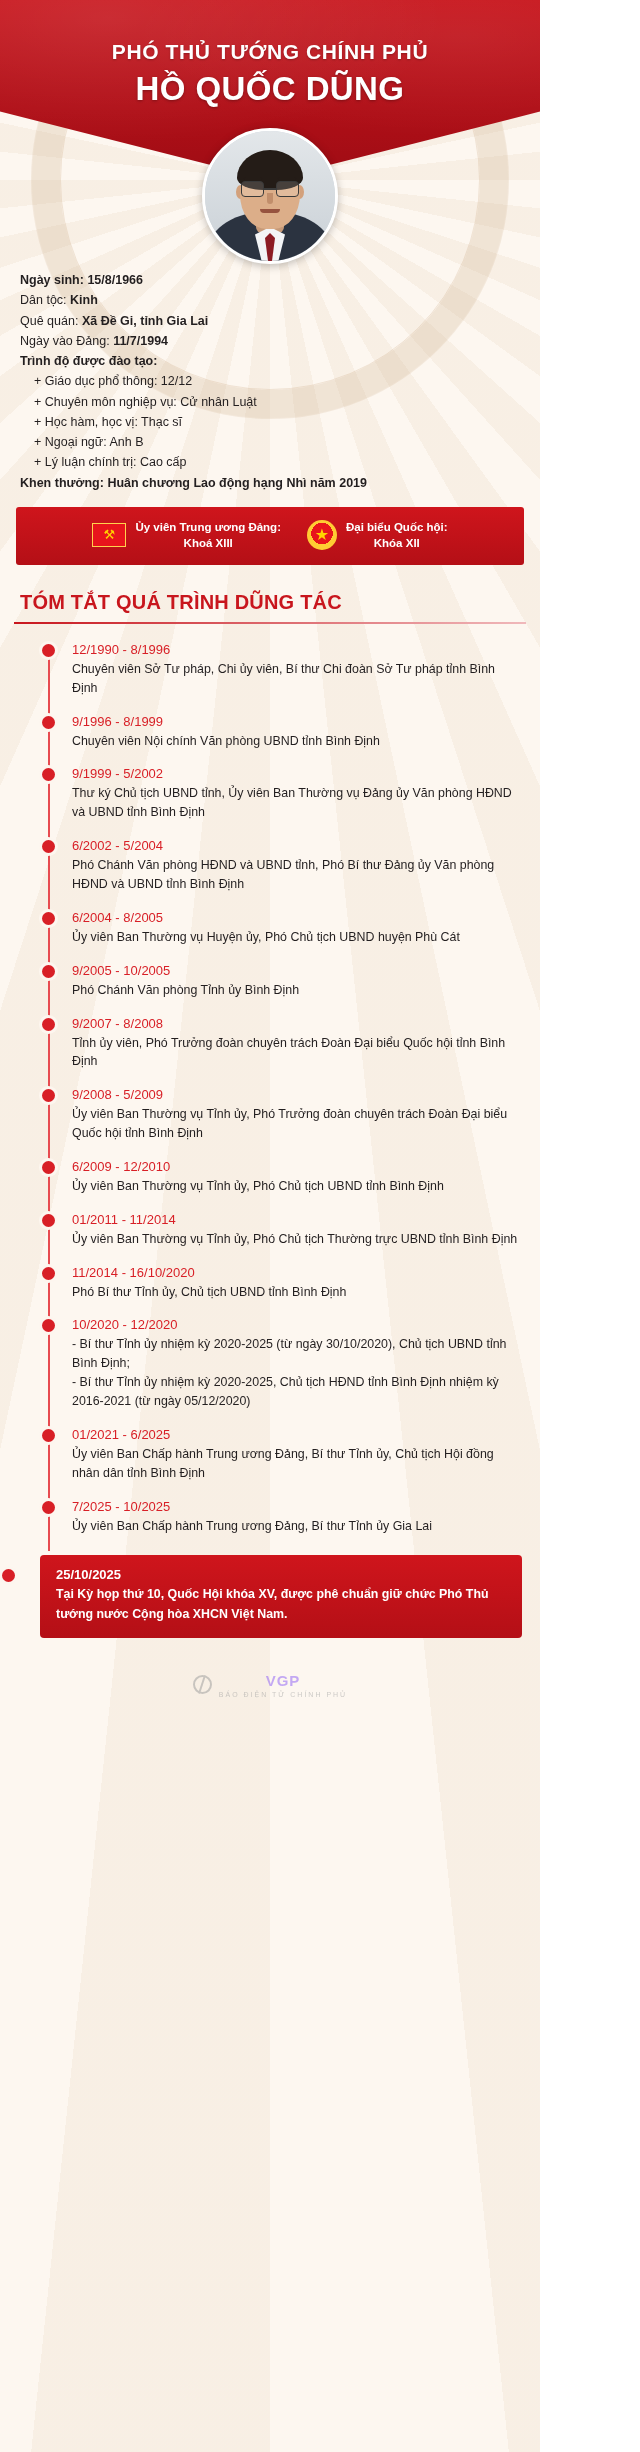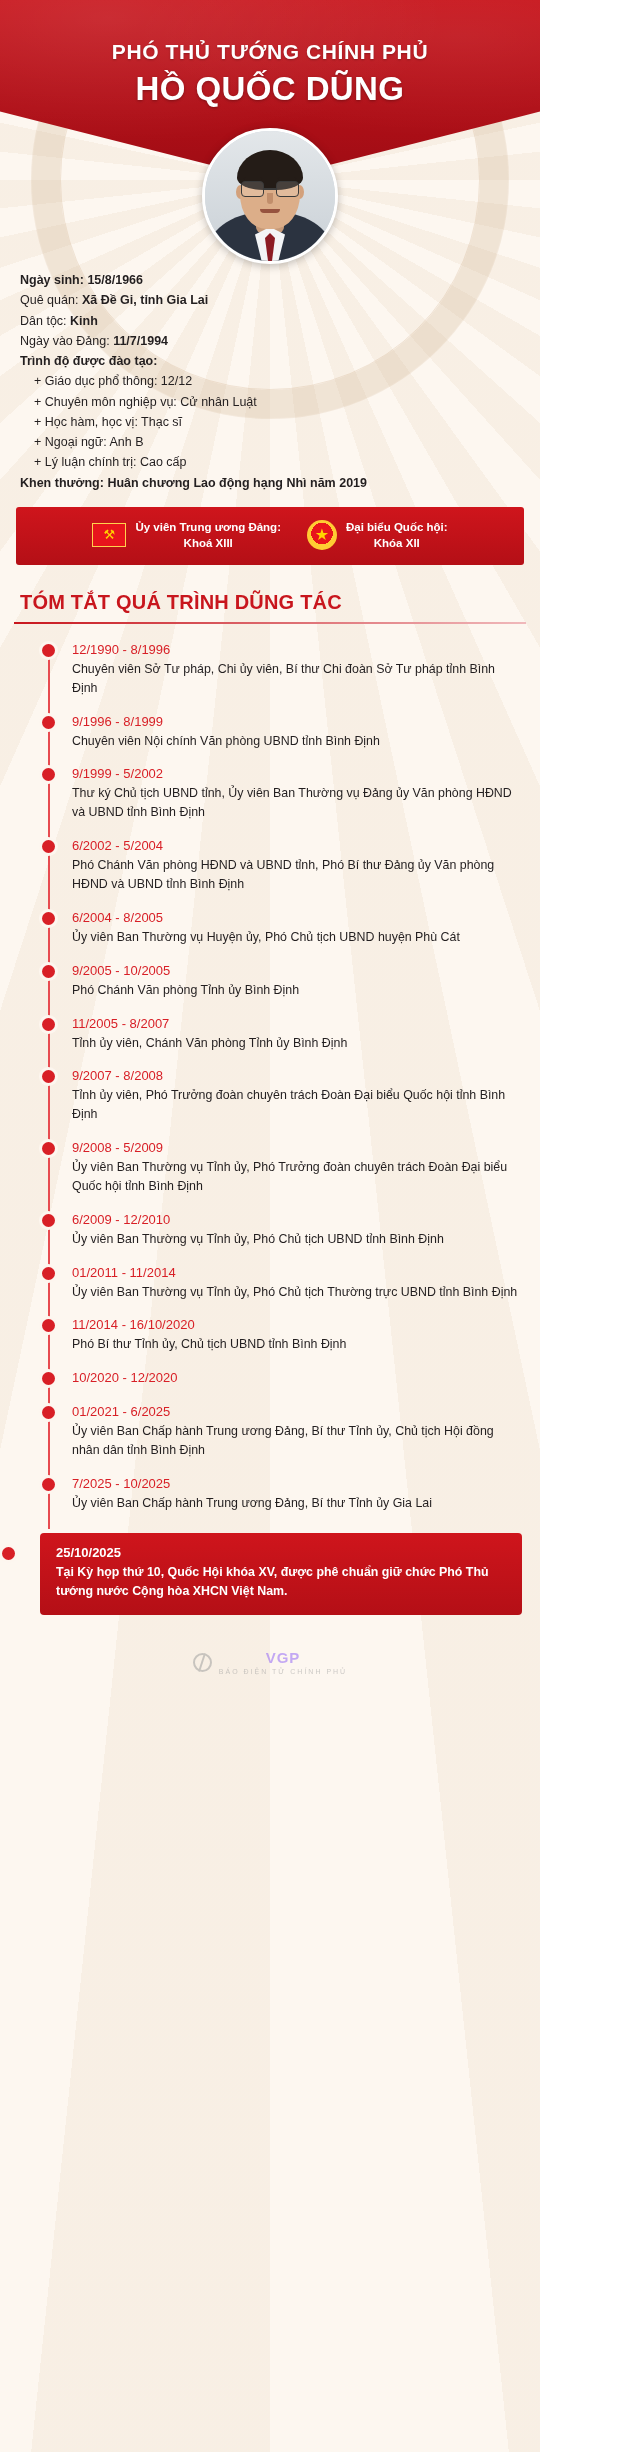--- a/index.html
+++ b/index.html
@@ -305,26 +305,26 @@
           </div>
       </div>
     </div>
 
     <div class="bio">
       <div class="row">
         <b>Ngày sinh:</b>
         <b>15/8/1966</b>
       </div>
       <div class="row">
+        <span>Dân tộc:</span>
+        <b>Kinh</b>
+      </div>
+      <div class="row">
         <span>Quê quán:</span>
         <b>Xã Đề Gi, tỉnh Gia Lai</b>
-      </div>
-      <div class="row">
-        <span>Dân tộc:</span>
-        <b>Kinh</b>
       </div>
       <div class="row">
         <span>Ngày vào Đảng:</span>
         <b>11/7/1994</b>
       </div>
       <div class="row">
         <b>Trình độ được đào tạo:</b>
       </div>
       <div class="sub">+ Giáo dục phổ thông: 12/12</div>
       <div class="sub">+ Chuyên môn nghiệp vụ: Cử nhân Luật</div>
@@ -392,25 +392,20 @@
         <div class="tl-date">6/2004 - 8/2005</div>
         <div class="tl-desc">Ủy viên Ban Thường vụ Huyện ủy, Phó Chủ tịch UBND huyện Phù Cát</div>
       </div>
 
       <div class="tl-item">
         <div class="tl-dot"></div>
         <div class="tl-date">9/2005 - 10/2005</div>
         <div class="tl-desc">Phó Chánh Văn phòng Tỉnh ủy Bình Định</div>
       </div>
 
-      <div class="tl-item">
-        <div class="tl-dot"></div>
-        <div class="tl-date">11/2005 - 8/2007</div>
-        <div class="tl-desc">Tỉnh ủy viên, Chánh Văn phòng Tỉnh ủy Bình Định</div>
-      </div>
 
       <div class="tl-item">
         <div class="tl-dot"></div>
         <div class="tl-date">9/2007 - 8/2008</div>
         <div class="tl-desc">Tỉnh ủy viên, Phó Trưởng đoàn chuyên trách Đoàn Đại biểu Quốc hội tỉnh Bình Định</div>
       </div>
 
       <div class="tl-item">
         <div class="tl-dot"></div>
         <div class="tl-date">9/2008 - 5/2009</div>
@@ -431,20 +426,22 @@
 
       <div class="tl-item">
         <div class="tl-dot"></div>
         <div class="tl-date">11/2014 -  16/10/2020</div>
         <div class="tl-desc">Phó Bí thư Tỉnh ủy, Chủ tịch UBND tỉnh Bình Định</div>
       </div>
 
       <div class="tl-item">
         <div class="tl-dot"></div>
         <div class="tl-date">10/2020 - 12/2020</div>
+        <div class="tl-desc">- Bí thư Tỉnh ủy nhiệm kỳ 2020-2025 (từ ngày 30/10/2020), Chủ tịch UBND tỉnh Bình Định;
+- Bí thư Tỉnh ủy nhiệm kỳ 2020-2025, Chủ tịch HĐND tỉnh Bình Định nhiệm kỳ 2016-2021 (từ ngày 05/12/2020)</div>
       </div>
 
       <div class="tl-item">
         <div class="tl-dot"></div>
         <div class="tl-date">01/2021 - 6/2025</div>
         <div class="tl-desc">Ủy viên Ban Chấp hành Trung ương Đảng, Bí thư Tỉnh ủy, Chủ tịch Hội đồng nhân dân tỉnh Bình Định</div>
       </div>
 
       <div class="tl-item">
         <div class="tl-dot"></div>

